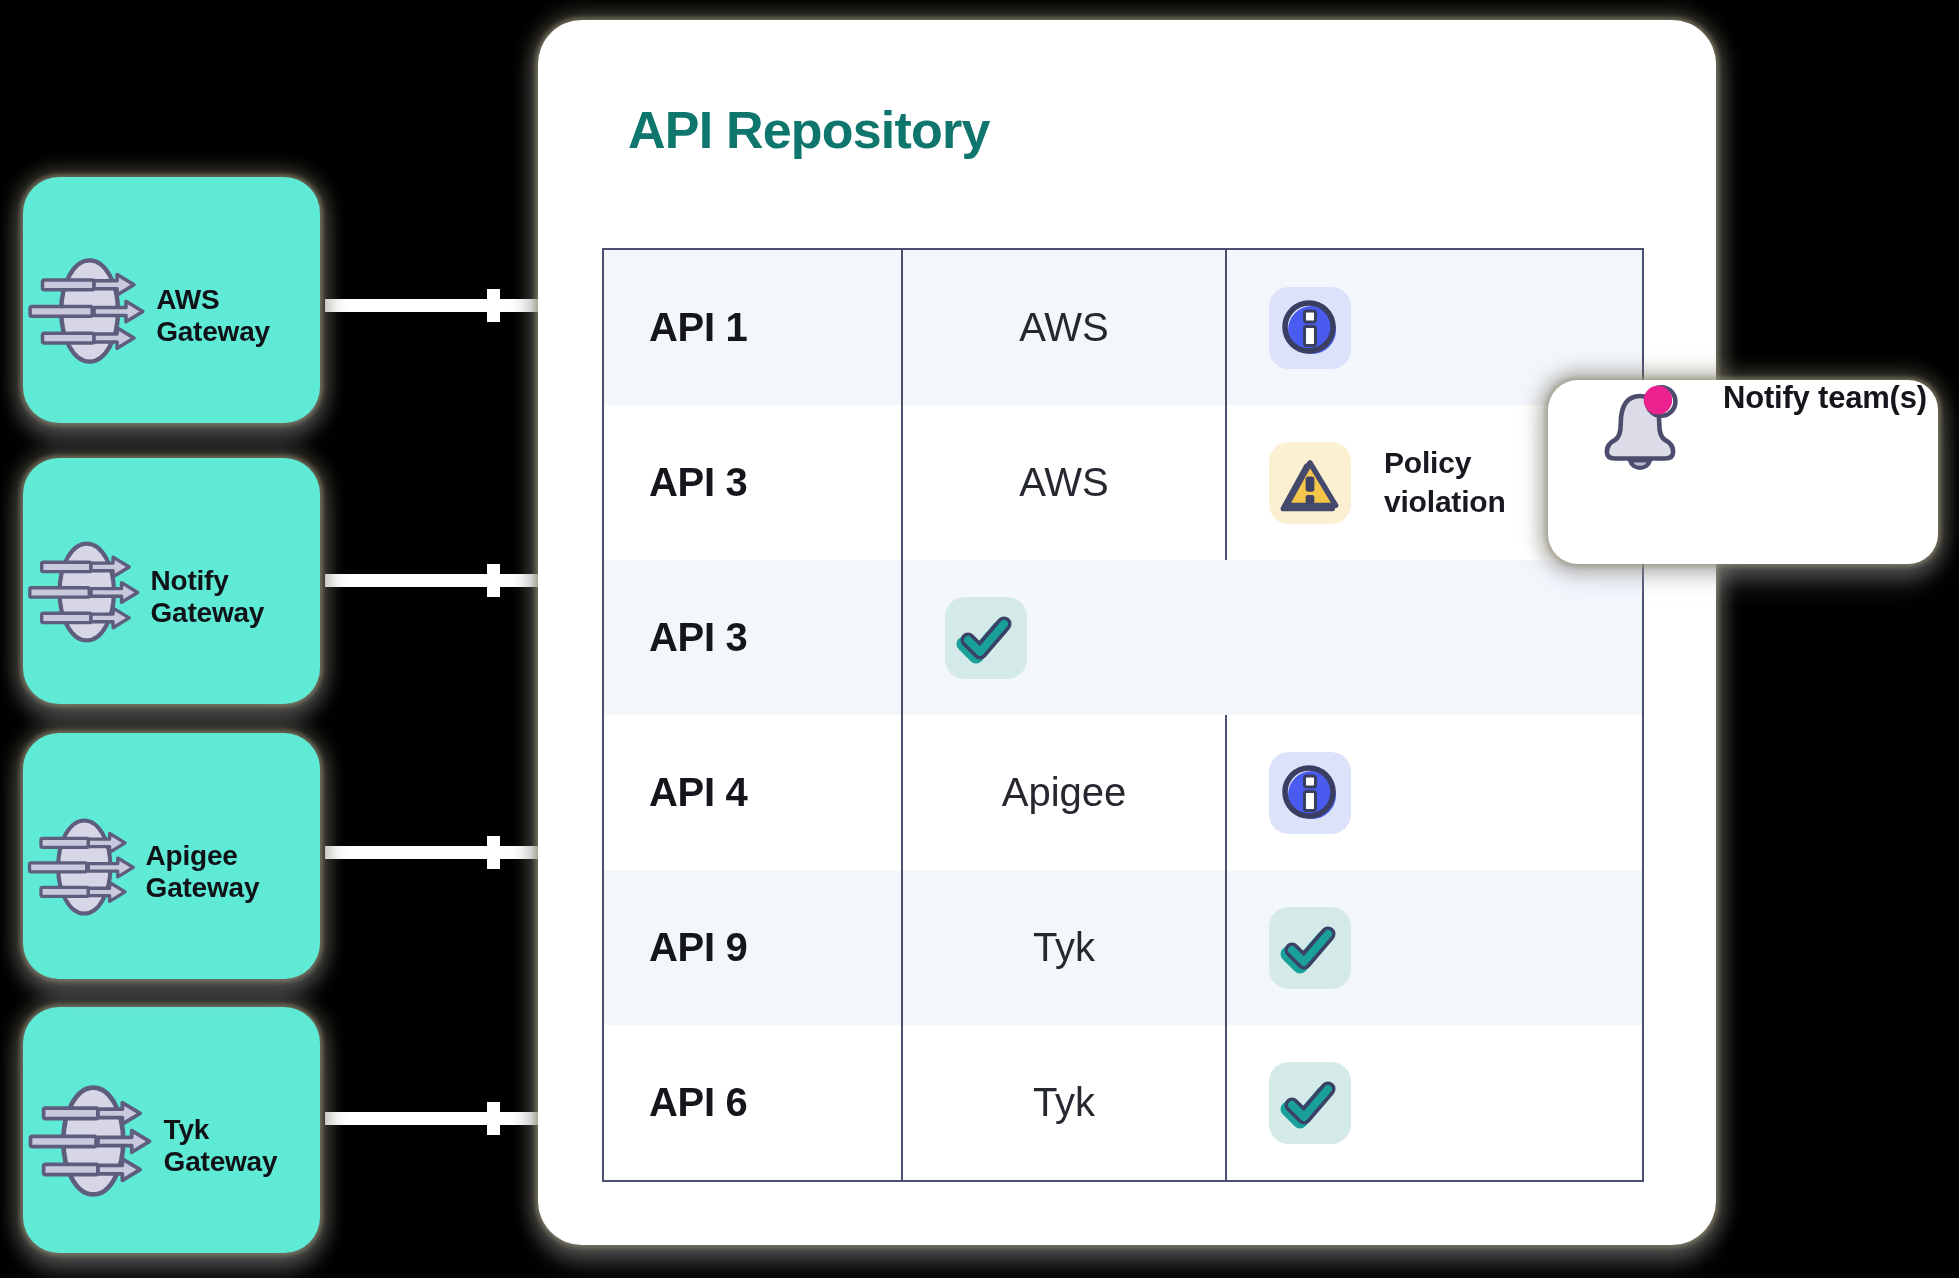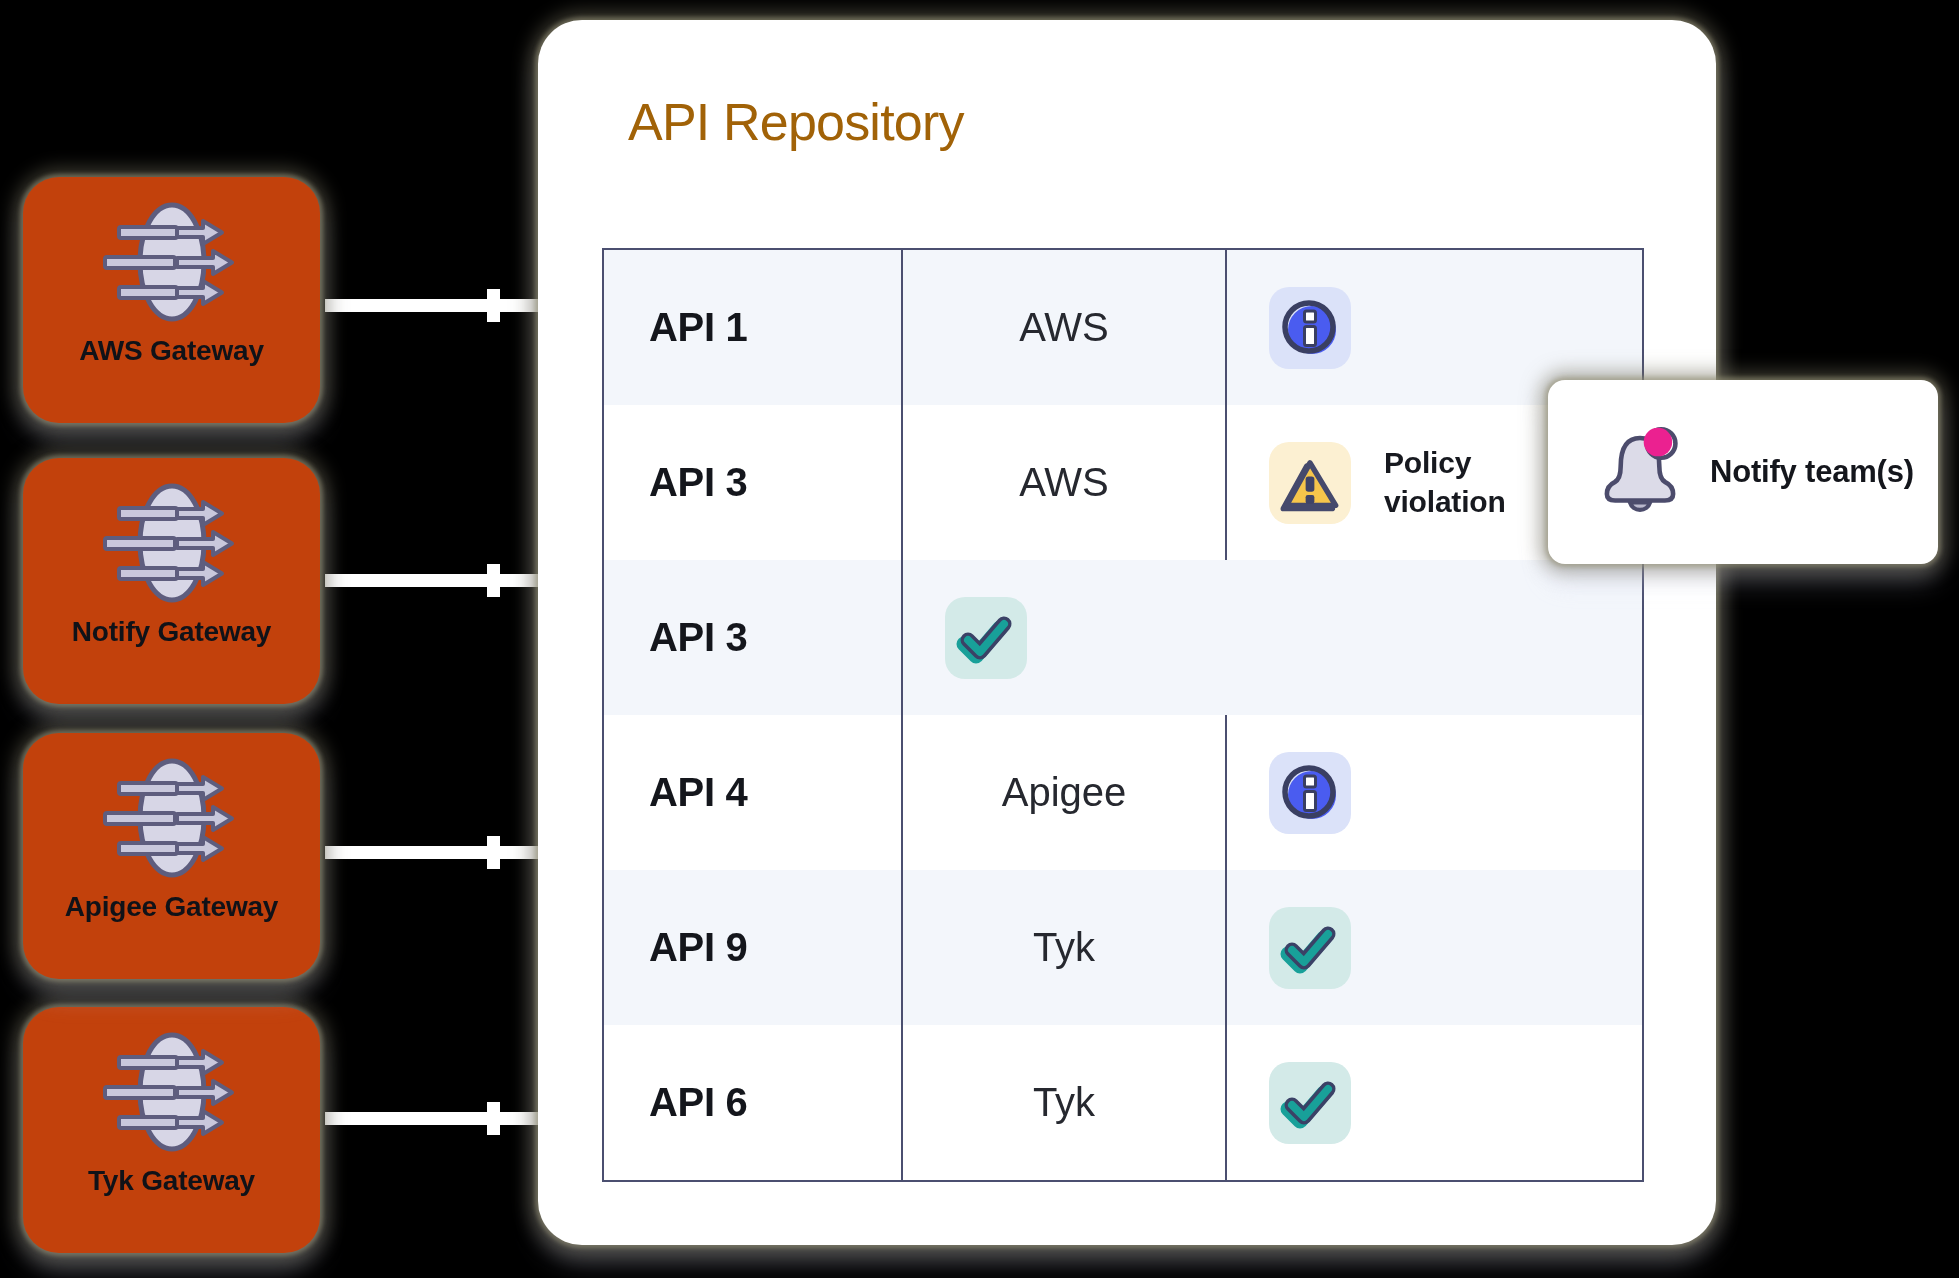--- a/index.html
+++ b/index.html
@@ -11,34 +11,34 @@
   .connector{position:absolute;left:325px;width:216px;height:13px;background:#fff;}
   .connector .tick{position:absolute;left:162px;top:-10px;width:13px;height:33px;background:#fff;}
   
   .halo{
     box-shadow:0 0 4px 3px rgba(150,145,120,.55),
                0 0 18px 9px rgba(115,112,92,.5),
                0 18px 26px rgba(205,210,240,.28);
   }
   
   .gw-card{
-    position:absolute;left:23px;width:297px;height:246px;background:#c2410c;border-radius:36px;
-    display:flex;flex-direction:column;align-items:center;justify-content:flex-start;
+    position:absolute;left:23px;width:297px;height:246px;background:#5eead4;border-radius:36px;
+    display:flex;flex-direction:row;align-items:center;justify-content:flex-start;
     padding-top:22px;box-sizing:border-box;
   }
   .gw-card .gw-icon{width:150px;height:126px;}
   .gw-card .gw-label{margin-top:10px;font-size:28px;font-weight:700;letter-spacing:-.2px;color:#101218;}
   
   .panel{
     position:absolute;left:538px;top:20px;width:1178px;height:1225px;background:#fff;border-radius:44px;
     box-sizing:border-box;
   }
   .panel-title{
-    position:absolute;left:90px;top:72px;margin:0;font-size:52px;font-weight:400;
-    letter-spacing:-.8px;color:#a16207;
+    position:absolute;left:90px;top:80px;margin:0;font-size:52px;font-weight:700;
+    letter-spacing:-.8px;color:#0f766e;
   }
   
   .api-table{
     position:absolute;left:64px;top:228px;width:1042px;border:2px solid #4b4f70;box-sizing:border-box;
   }
   .trow{display:grid;grid-template-columns:297px 324px 415px;height:155px;background:#fff;}
   .trow:nth-child(odd){background:#f3f6fb;}
   .cell{display:flex;align-items:center;box-sizing:border-box;}
   .cell + .cell{border-left:2px solid #4b4f70;}
   .c-api{padding-left:45px;font-size:40px;font-weight:700;color:#14161c;letter-spacing:-.3px;}
@@ -51,22 +51,22 @@
   .status-icon .ic{display:none;width:60px;height:60px;}
   .status-icon[data-status="info"]{background:#dbe2f9;}
   .status-icon[data-status="info"] .ic-info{display:block;}
   .status-icon[data-status="warning"]{background:#fcf0d2;}
   .status-icon[data-status="warning"] .ic-warning{display:block;}
   .status-icon[data-status="ok"]{background:#d3eae8;}
   .status-icon[data-status="ok"] .ic-ok{display:block;}
   .status-label{font-size:30px;font-weight:700;line-height:1.28;color:#17191f;max-width:150px;letter-spacing:-.2px;}
   
   .callout{
-    position:absolute;left:1548px;top:380px;width:390px;height:184px;background:#fff;border-radius:17px;
-    display:flex;align-items:center;padding-left:46px;box-sizing:border-box;gap:24px;z-index:5;
+    position:absolute;left:1548px;top:380px;width:390px;height:184px;background:#fff;border-radius:30px;
+    display:flex;align-items:flex-start;padding-left:46px;box-sizing:border-box;gap:37px;z-index:5;
   }
   .callout .bell{width:92px;height:100px;flex:0 0 auto;}
   .callout .callout-label{font-size:31px;font-weight:700;color:#14161c;letter-spacing:-.2px;}
 </style>
 </head>
 <body>
 
 <svg width="0" height="0" style="position:absolute">
   <defs>
     <g id="gw-icon-shape">

